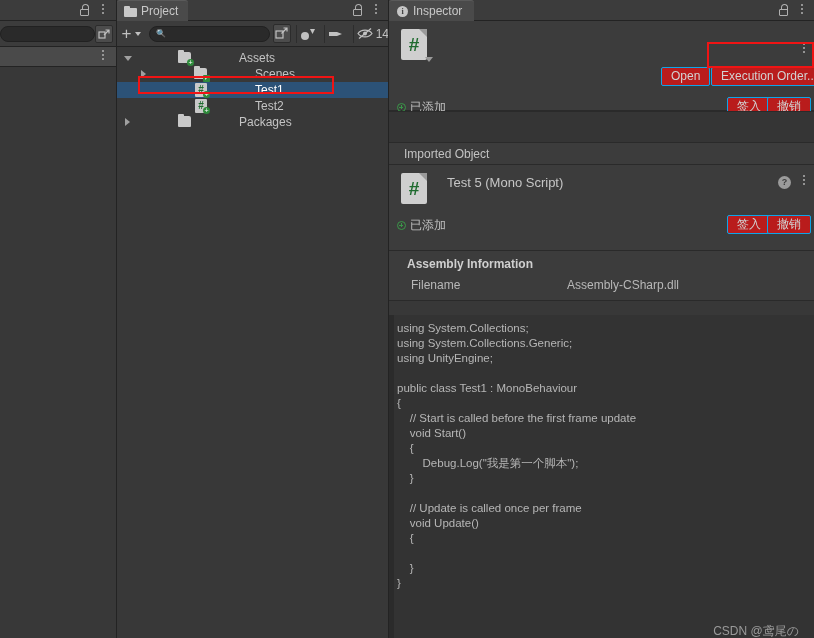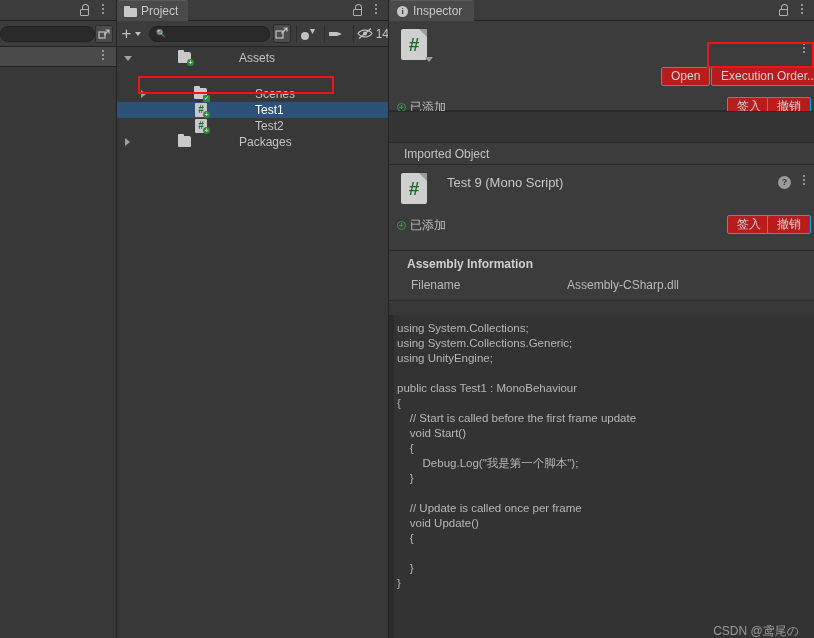--- a/index.html
+++ b/index.html
@@ -229,21 +229,21 @@
         <div class="tree-row" style="padding-left: 4px;">
           <span class="tw-arrow">
             <span class="arrow-down"></span>
           </span>
           <span class="tw-icon">
             <span class="folder-ico"></span>
             <span class="badge-add">+</span>
           </span>
           <span class="tw-label">Assets</span>
         </div>
-        <div class="tree-row" style="padding-left: 20px; margin-top: 20px;">
+        <div class="tree-row" style="padding-left: 20px;">
           <span class="tw-arrow">
             <span class="arrow-right"></span>
           </span>
           <span class="tw-icon">
             <span class="folder-ico"></span>
             <span class="badge-chk">✓</span>
           </span>
           <span class="tw-label">Scenes</span>
         </div>
         <div class="tree-row selected" style="padding-left: 20px;">
@@ -324,21 +324,21 @@
     <div class="imported-obj-bar">
       <span>Imported Object</span>
     </div>
 
     <div class="obj-header">
       <div class="obj-script-ico big-script-ico">
         <span class="page"></span>
           <span class="fold"></span>
           <span class="hash2">#</span>
       </div>
-      <div class="obj-title">Test 9 (Mono Script)</div>
+      <div class="obj-title">Test 5 (Mono Script)</div>
       <div class="obj-help">?</div>
       <div class="obj-kebab">
         <div class="kebab-dot"></div>
           <div class="kebab-dot"></div>
           <div class="kebab-dot"></div>
       </div>
       <div class="obj-vcs vcs-row">
         <div class="vcs-status">
           <span class="vcs-dot"></span>
           <span class="vcs-text">已添加</span>

